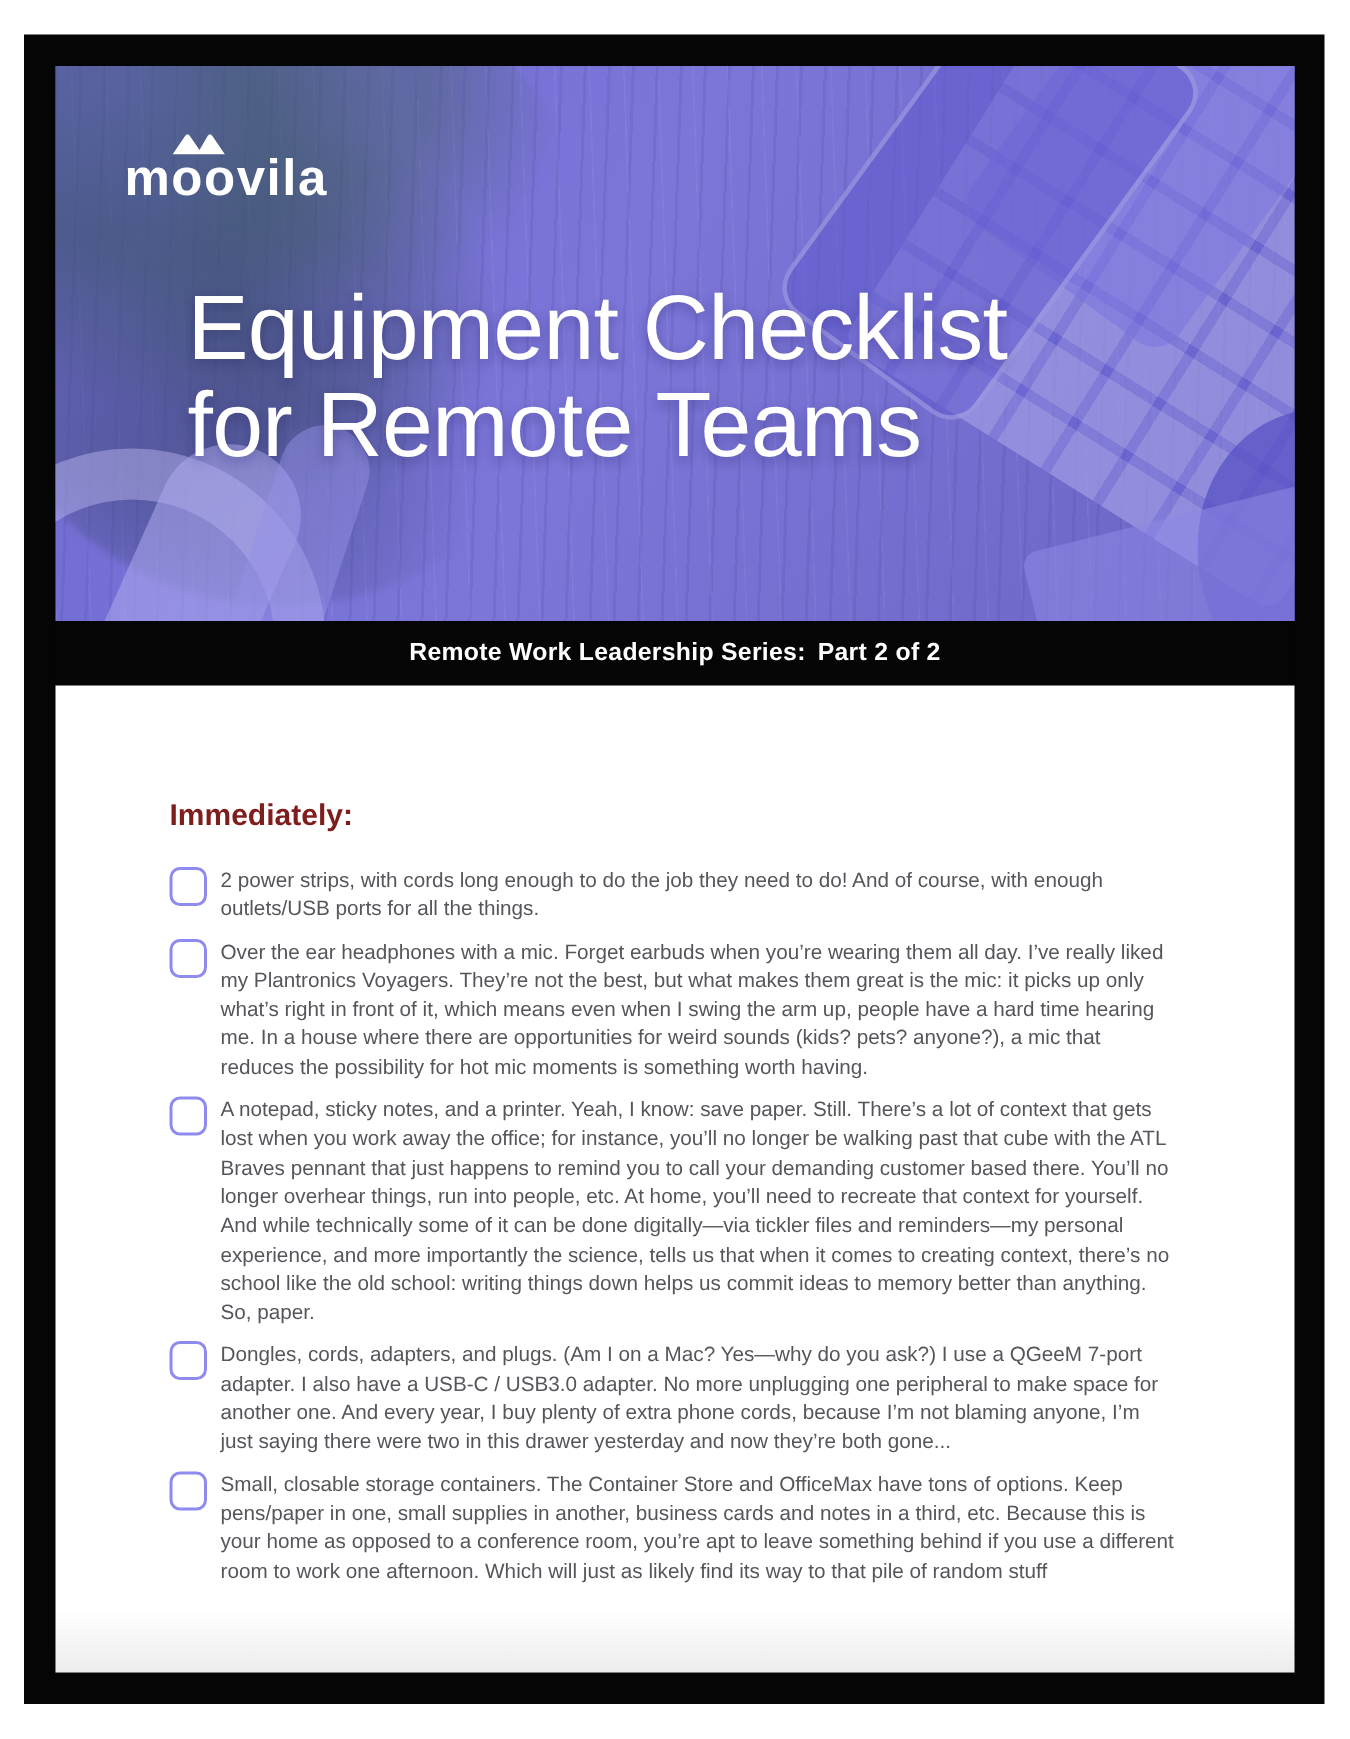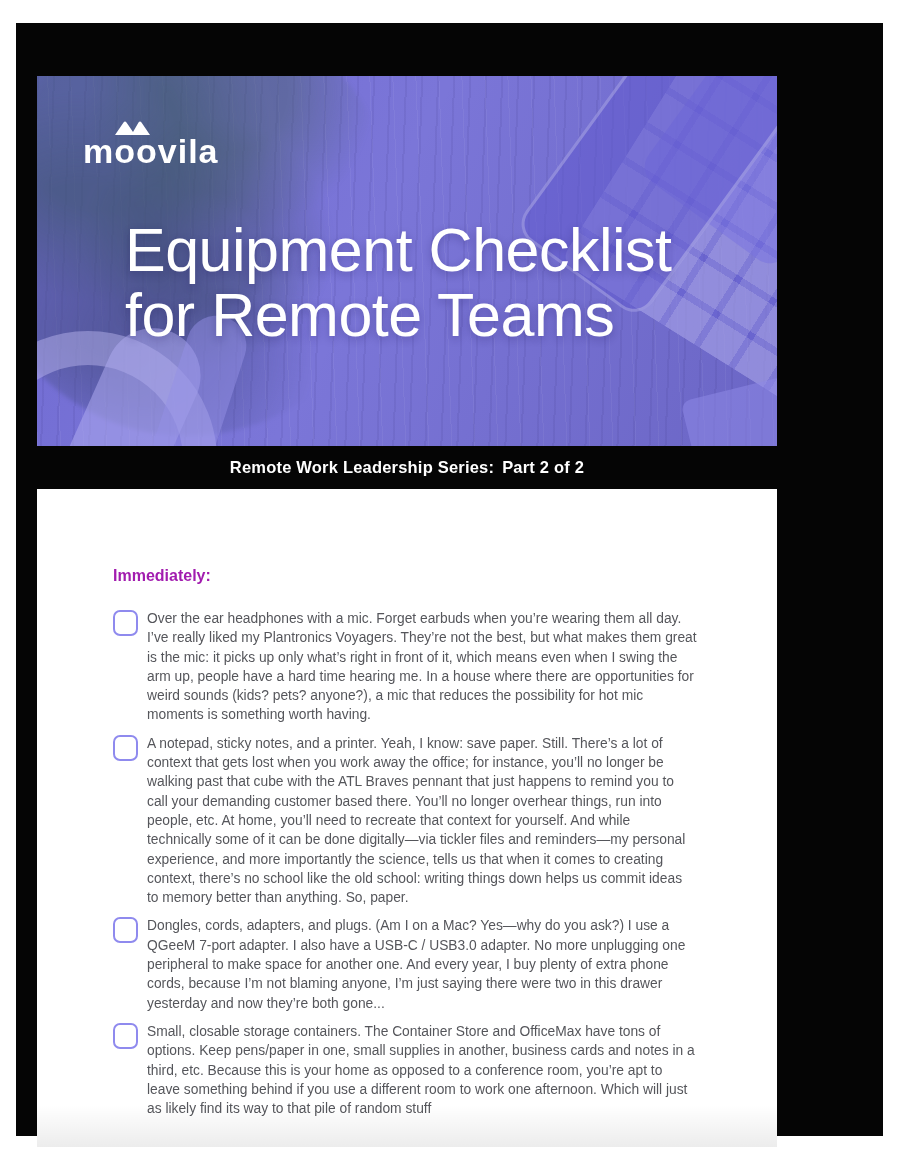--- a/index.html
+++ b/index.html
@@ -1,18 +1,18 @@
 <!DOCTYPE html>
 <html><head>
 <meta charset="utf-8">
 <style>
   html,body{margin:0;padding:0;background:#ffffff;}
   body{width:900px;height:1159px;position:relative;font-family:"Liberation Sans",sans-serif;}
   .frame{position:absolute;left:16px;top:23px;width:867px;height:1113px;background:#050505;padding:21px;box-sizing:border-box;}
-  .inner{width:740px;height:1071px;display:flex;flex-direction:column;margin-top:32px;}
+  .inner{width:826px;height:1071px;display:flex;flex-direction:column;}
 
   
   .hero{position:relative;height:370px;background:#7b76d8;overflow:hidden;flex:none;}
   .hero .wood{position:absolute;inset:0;
     background:
       repeating-linear-gradient(92deg, rgba(52,44,120,0.10) 0 2px, rgba(0,0,0,0) 2px 16px),
       repeating-linear-gradient(88deg, rgba(255,255,255,0.05) 0 1px, rgba(0,0,0,0) 1px 23px),
       linear-gradient(115deg, rgba(92,86,200,0.35) 0%, rgba(0,0,0,0) 45%, rgba(58,52,140,0.25) 100%);}
   .plant{position:absolute;left:-60px;top:-70px;width:420px;height:430px;border-radius:50%;
     background:
@@ -51,21 +51,21 @@
 
   
   .band{height:43px;background:#050505;color:#ffffff;display:flex;align-items:center;justify-content:center;
     font-size:16.5px;letter-spacing:0.2px;flex:none;text-align:center;}
   .band .bold{font-weight:bold;}
   .band .part{margin-left:8px;font-weight:bold;}
 
   
   .content{position:relative;background:#ffffff;flex:1;padding:48px 80px 0 76px;box-sizing:border-box;overflow:hidden;}
   .intro{margin:0;max-width:625px;font-size:16px;line-height:23px;color:#4e4f54;}
-  .section-heading{margin:28px 0 0 0;font-size:16px;line-height:22px;font-weight:bold;color:#a21caf;}
+  .section-heading{margin:28px 0 0 0;font-size:20px;line-height:22px;font-weight:bold;color:#7f1d1d;}
   .checklist{margin-top:22px;}
   .check-item{display:flex;align-items:flex-start;margin-bottom:9px;}
   .checkbox{flex:none;width:21px;height:22px;border:2.5px solid #8f8aee;border-radius:7px;background:#ffffff;
     margin-right:9px;margin-top:1px;}
   .item-text{margin:0;width:645px;font-size:13.8px;line-height:19.3px;color:#55565b;}
   .bottom-fade{position:absolute;left:0;right:0;bottom:0;height:42px;
     background:linear-gradient(rgba(0,0,0,0) 0%, rgba(0,0,0,0.075) 100%);pointer-events:none;}
 </style>
 </head>
 <body>
@@ -104,20 +104,24 @@
       <span class="bold">Remote Work Leadership Series:</span>
       <span class="part">Part 2 of 2</span>
     </div>
 
     <div class="content">
       <h2 class="section-heading">Immediately:</h2>
 
       <div class="checklist">
         <div class="check-item">
           <span class="checkbox"></span>
+          <p class="item-text">2 power strips, with cords long enough to do the job they need to do! And of course, with enough outlets/USB ports for all the things.</p>
+        </div>
+        <div class="check-item">
+          <span class="checkbox"></span>
           <p class="item-text">Over the ear headphones with a mic. Forget earbuds when you’re wearing them all day. I’ve really liked my Plantronics Voyagers. They’re not the best, but what makes them great is the mic: it picks up only what’s right in front of it, which means even when I swing the arm up, people have a hard time hearing me. In a house where there are opportunities for weird sounds (kids? pets? anyone?), a mic that reduces the possibility for hot mic moments is something worth having.</p>
         </div>
         <div class="check-item">
           <span class="checkbox"></span>
           <p class="item-text">A notepad, sticky notes, and a printer. Yeah, I know: save paper. Still. There’s a lot of context that gets lost when you work away the office; for instance, you’ll no longer be walking past that cube with the ATL Braves pennant that just happens to remind you to call your demanding customer based there. You’ll no longer overhear things, run into people, etc. At home, you’ll need to recreate that context for yourself. And while technically some of it can be done digitally—via tickler files and reminders—my personal experience, and more importantly the science, tells us that when it comes to creating context, there’s no school like the old school: writing things down helps us commit ideas to memory better than anything. So, paper.</p>
         </div>
         <div class="check-item">
           <span class="checkbox"></span>
           <p class="item-text">Dongles, cords, adapters, and plugs. (Am I on a Mac? Yes—why do you ask?) I use a QGeeM 7-port adapter. I also have a USB-C / USB3.0 adapter. No more unplugging one peripheral to make space for another one. And every year, I buy plenty of extra phone cords, because I’m not blaming anyone, I’m just saying there were two in this drawer yesterday and now they’re both gone...</p>
         </div>

